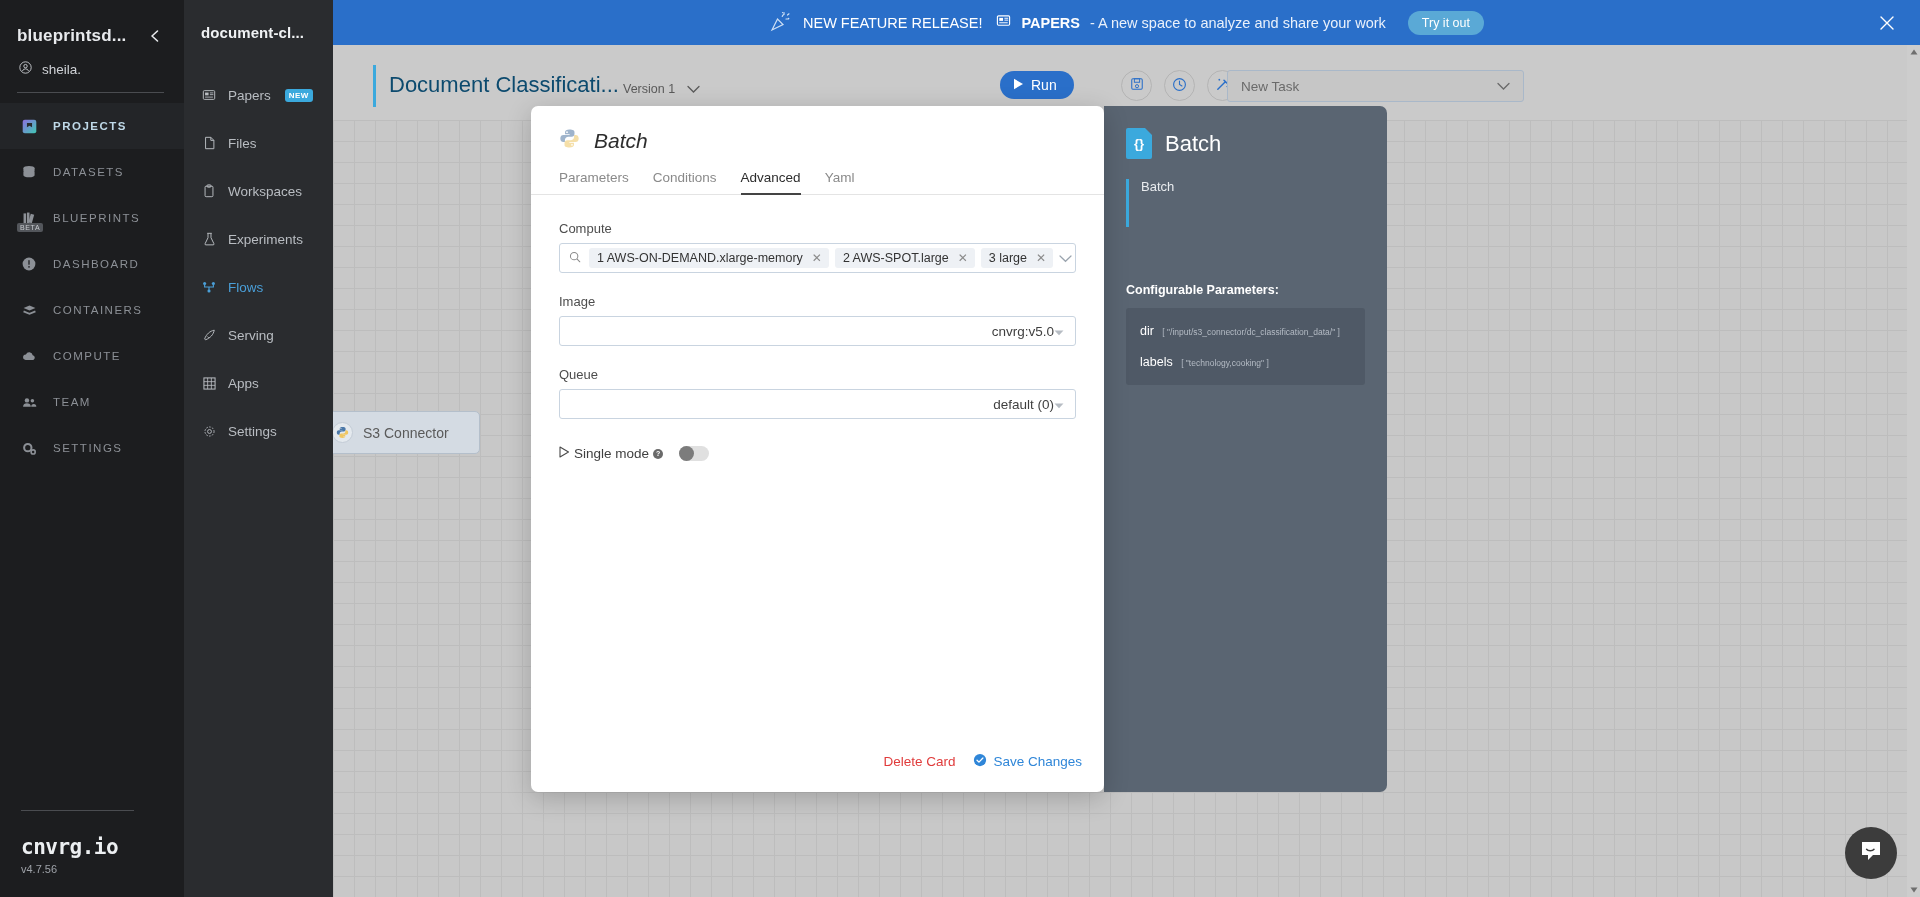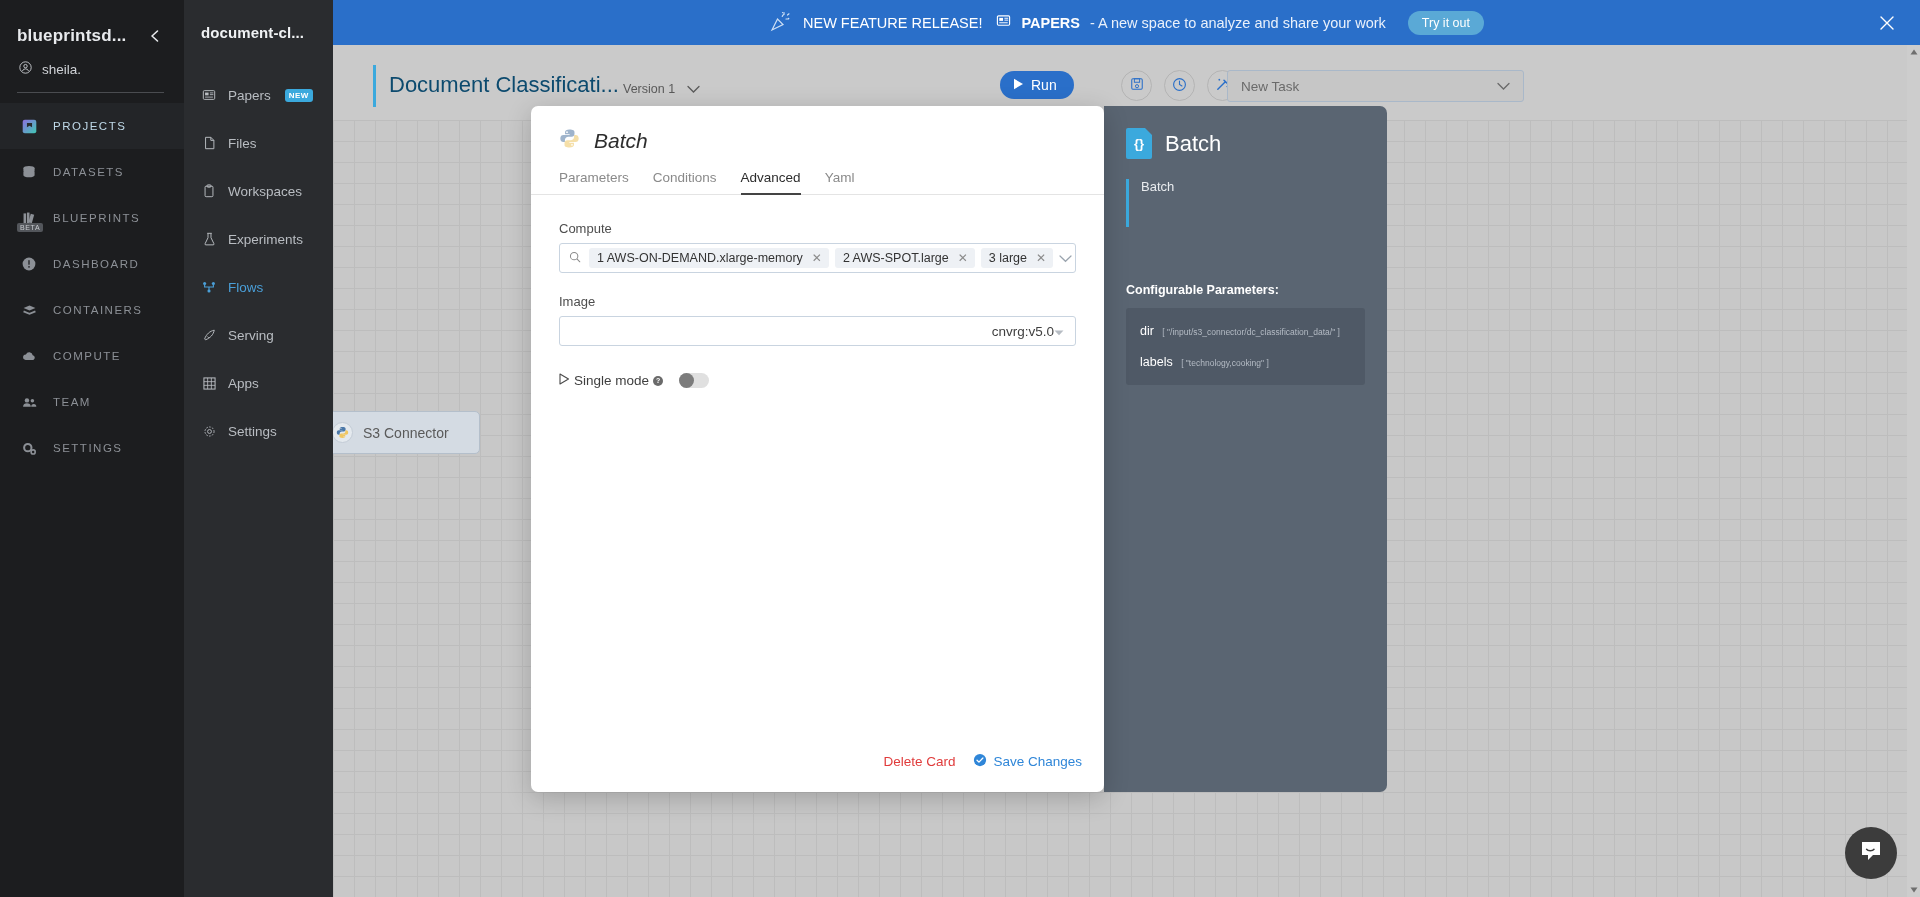--- a/index.html
+++ b/index.html
@@ -49,21 +49,21 @@
   .nav-item.active { background: #232528; }
   .nav-item .nav-ico {
     width: 20px; height: 20px;
     display: flex; align-items: center; justify-content: center;
     flex: 0 0 20px;
   }
   .nav-label {
     font-size: 11.5px; letter-spacing: 1.5px;
     color: #8c9096; text-transform: uppercase;
   }
-  .nav-item.active .nav-label { color: #bfd9e8; }
+  .nav-item.active .nav-label { color: #bfd9e8; font-weight: bold; }
   .beta-badge {
     position: absolute; left: 17px; top: 28px;
     background: #53565b; color: #c8cbd0;
     font-size: 7px; letter-spacing: .6px;
     padding: 1px 3px; border-radius: 2px;
   }
   .brand-foot { margin-top: auto; padding: 0 0 22px 21px; }
   .brand-foot .line { height:1px; background:#4a4c50; width:113px; margin-bottom:24px; }
   .brand-name {
     color: #eceff1; font-size: 21px; font-weight: 700;
@@ -441,20 +441,25 @@
         <span class="nav-ico">
           <svg width="17" height="17" viewBox="0 0 20 20">
               <circle cx="8" cy="9" r="4.3" fill="none" stroke="#8c9096" stroke-width="2.4"></circle>
               <circle cx="14.3" cy="14" r="2.4" fill="none" stroke="#8c9096" stroke-width="1.9"></circle>
             </svg>
         </span>
         <span class="nav-label">SETTINGS</span>
       </div>
     </div>
 
+    <div class="brand-foot">
+      <div class="line"></div>
+      <div class="brand-name">cnvrg.io</div>
+      <div class="brand-ver">v4.7.56</div>
+    </div>
   </div>
 
   <div class="sidebar-secondary">
     <div class="proj-title">document-cl...</div>
     <div class="nav-secondary">
       <div class="nav2-item">
         <span class="nav2-ico">
           <svg width="14" height="14" viewBox="0 0 16 16">
               <rect x="1.5" y="3" width="13" height="10" rx="1.2" fill="none" stroke="#b9bdc2" stroke-width="1.1"></rect>
               <rect x="3.5" y="5.2" width="4" height="3.2" fill="#b9bdc2"></rect>
@@ -729,20 +734,31 @@
         <div class="sel-box">
           <span class="sel-txt">cnvrg:v5.0</span>
           <span>
             <svg width="10" height="6" viewBox="0 0 10 6">
                 <path d="M0.5 0.5L5 5.3 9.5 0.5z" fill="#b6bcc3"></path>
               </svg>
           </span>
         </div>
       </div>
 
+      <div class="field-group">
+        <div class="field-label">Queue</div>
+        <div class="sel-box">
+          <span class="sel-txt">default (0)</span>
+          <span>
+            <svg width="10" height="6" viewBox="0 0 10 6">
+                <path d="M0.5 0.5L5 5.3 9.5 0.5z" fill="#b6bcc3"></path>
+              </svg>
+          </span>
+        </div>
+      </div>
 
       <div class="single-mode-row">
         <span class="sm-label">
           <span>
             <svg width="11" height="12" viewBox="0 0 11 12">
                 <path d="M1 1l8.5 5L1 11z" fill="none" stroke="#4a4a4a" stroke-width="1.1" stroke-linejoin="round"></path>
               </svg>
           </span>
           <span>Single mode</span>
           <span class="help-dot">?</span>

